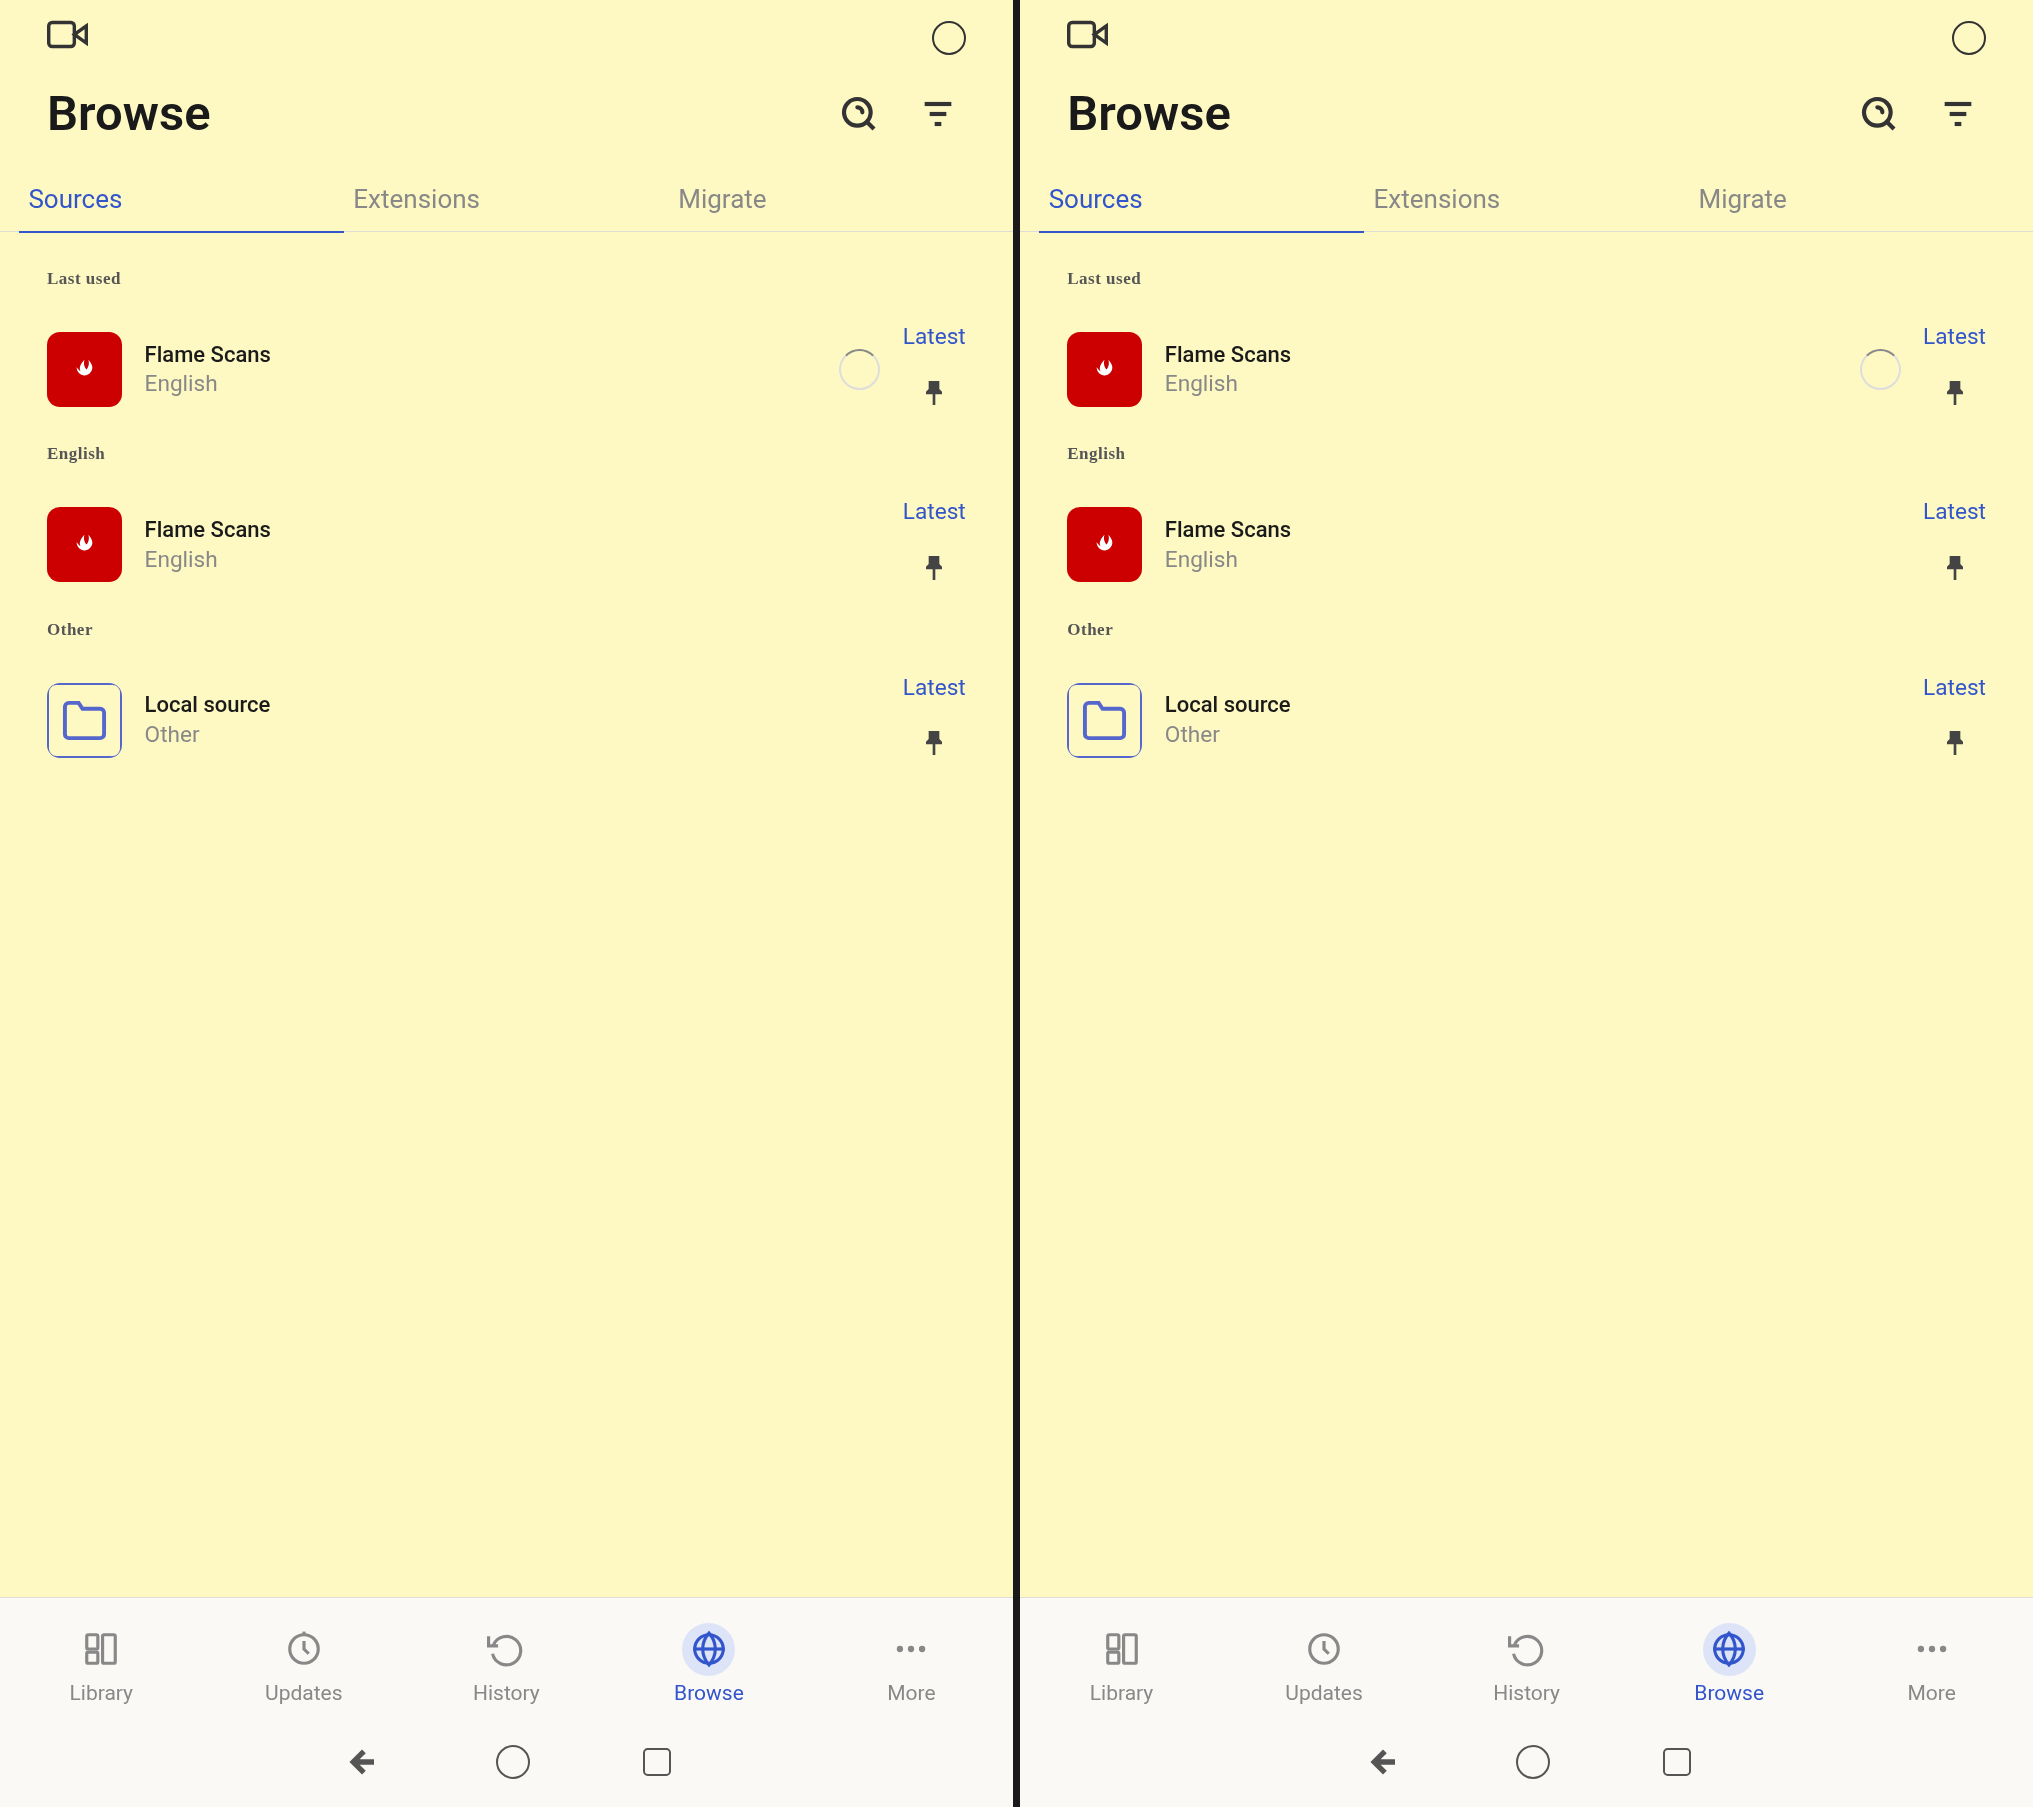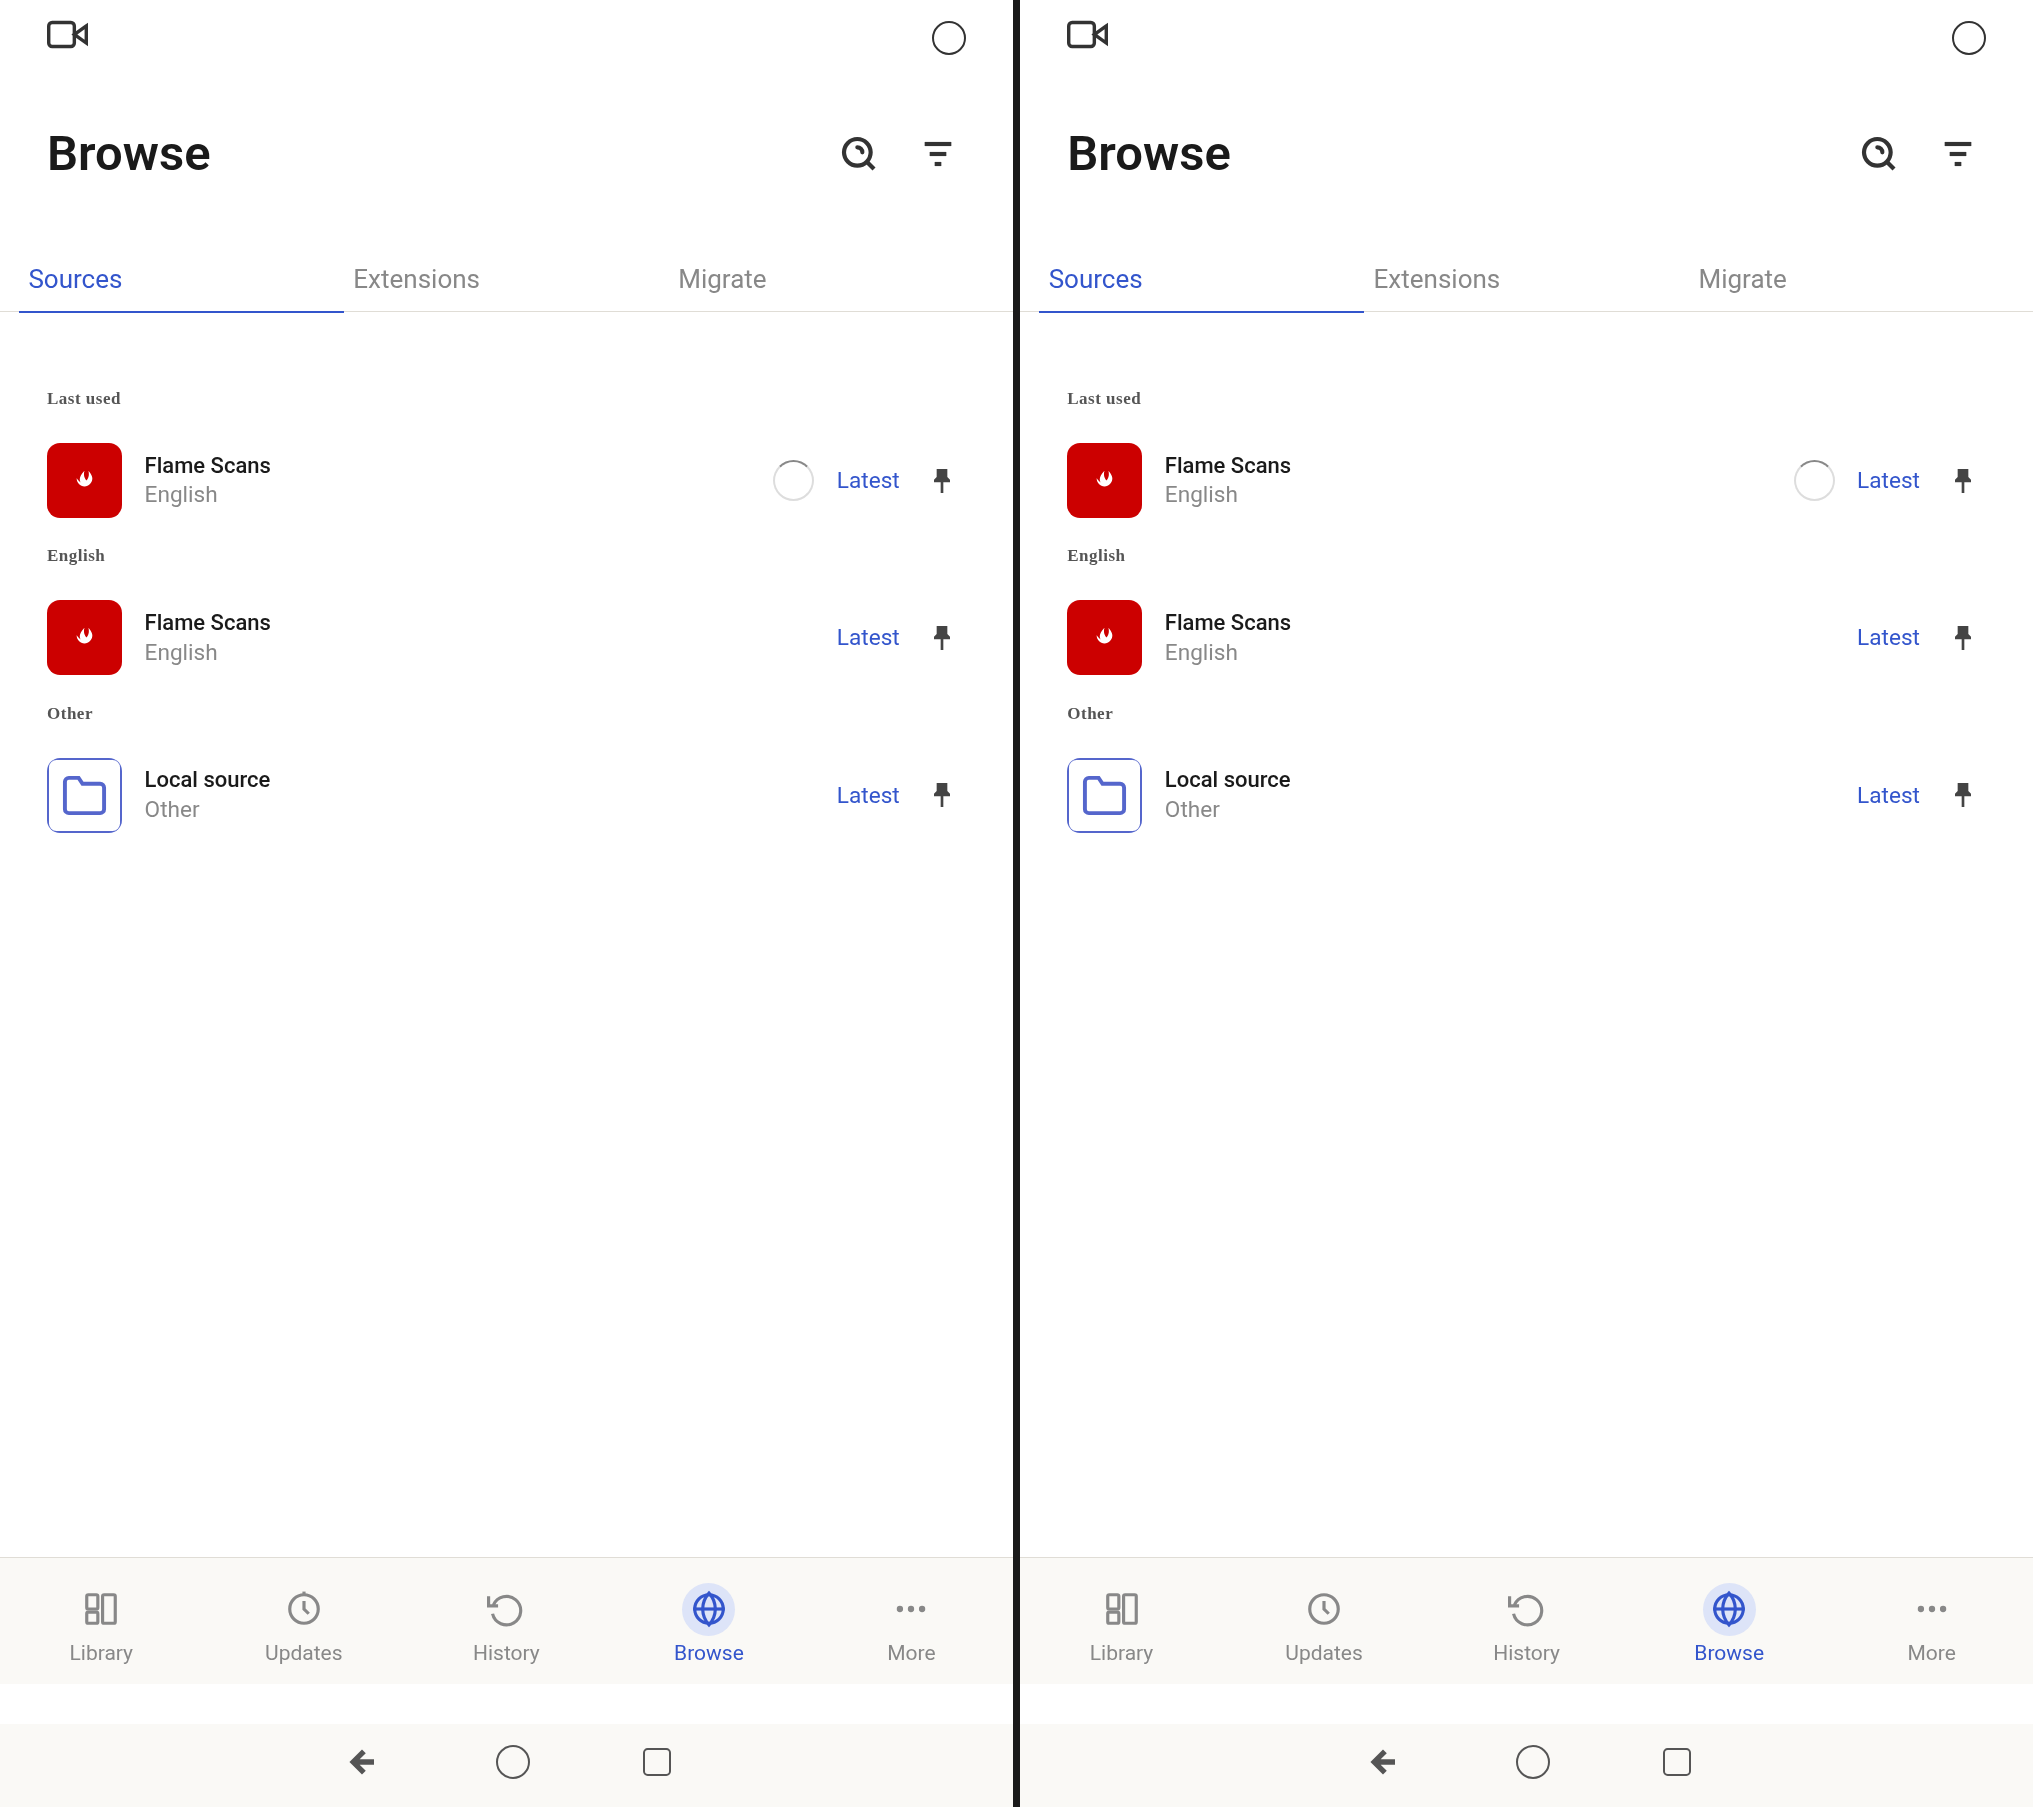--- a/index.html
+++ b/index.html
@@ -11,26 +11,25 @@
       min-height: 100vh;
       font-family: -apple-system, BlinkMacSystemFont, 'Segoe UI', Roboto, sans-serif;
     }
     .screens-container {
       display: flex;
       width: 2034px;
       height: 1808px;
     }
     .screen {
       flex: 1;
-      background: #ffffff;
+      background: #fef9c3;
       display: flex;
       flex-direction: column;
       position: relative;
       overflow: hidden;
-      gap: 40px;
     }
     .screen-divider {
       width: 7.5px;
       background: #1a1a1a;
     }
     
     .status-bar {
       display: flex;
       justify-content: space-between;
       align-items: center;
@@ -175,20 +174,21 @@
       margin-bottom: 3.8px;
     }
     .source-lang {
       font-size: 22.6px;
       color: #888;
     }
     .source-right {
       display: flex;
       align-items: center;
       gap: 19px;
+      flex-direction: column;
     }
     .source-badge {
       font-size: 22.6px;
       color: #3355cc;
     }
     .pin-btn {
       width: 47px;
       height: 47px;
       display: flex;
       align-items: center;

